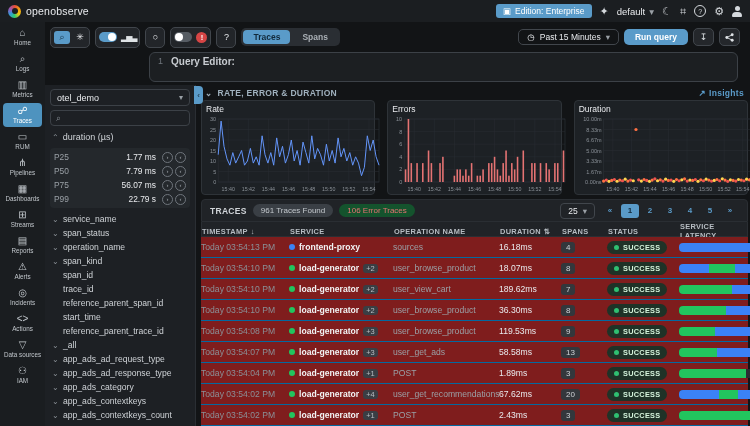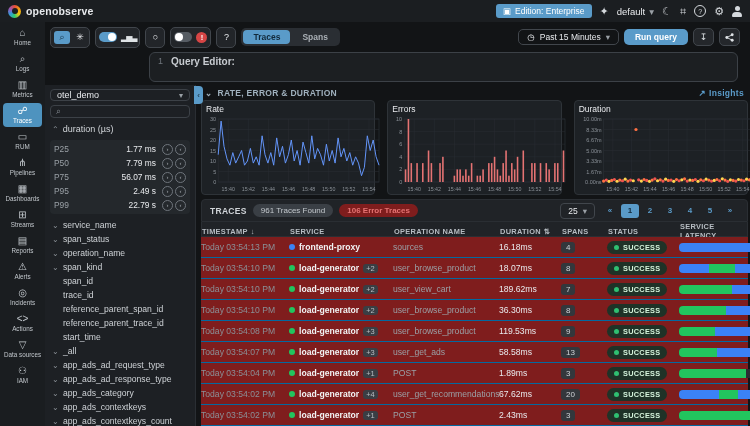--- a/index.html
+++ b/index.html
@@ -3,21 +3,21 @@
 <meta charset="utf-8">
 <style>
   html,body{margin:0;padding:0}
   body{width:750px;height:426px;overflow:hidden;background:#121416;color:#e8eaed;
        font-family:"Liberation Sans",sans-serif;font-size:10px;-webkit-font-smoothing:antialiased}
   .topbar{height:22px;display:flex;align-items:center;padding:0 8px;background:#1b1e21;gap:8px}
   .logo{display:flex;align-items:center;gap:5px}
   .logo-mark{width:13px;height:13px;border-radius:50%;position:relative;
      background:conic-gradient(#e74c3c,#f39c12,#f1c40f,#2ecc71,#3498db,#9b59b6,#e74c3c)}
   .logo-mark:after{content:"";position:absolute;left:3.5px;top:3.5px;width:6px;height:6px;border-radius:50%;background:#1b1e21}
-  .brand{font-weight:bold;font-size:10.5px;letter-spacing:.2px}
+  .brand{font-weight:normal;font-size:10.5px;letter-spacing:.2px}
   .flex1{flex:1}
   .edition{background:#5a9bc9;color:#fff;font-size:8.5px;padding:2px 7px;border-radius:3px;display:flex;gap:4px;align-items:center}
   .hicon{color:#d5d9dd;font-size:11px;line-height:1;cursor:pointer}
   .org{font-size:9.5px;display:flex;gap:4px;align-items:center;cursor:pointer}
   .user-ic{width:10px;height:11px;position:relative}
   .user-ic:before{content:"";position:absolute;left:2.5px;top:0;width:5px;height:5px;border-radius:50%;background:#d5d9dd}
   .user-ic:after{content:"";position:absolute;left:0;top:6px;width:10px;height:5px;border-radius:4px 4px 1px 1px;background:#d5d9dd}
   .shell{display:flex;height:404px}
   .sidebar{width:45px;background:#1a1d20;display:flex;flex-direction:column;padding-top:2px;flex:none}
   .nav-item{display:flex;flex-direction:column;align-items:center;padding:2px 0 3px;margin:1px 3px;border-radius:4px;color:#c2c7cc;cursor:pointer}
@@ -64,21 +64,21 @@
   .red-header{height:20px;display:flex;align-items:center;gap:5px;font-size:8.5px;font-weight:bold;color:#9fb0bd;padding:0 4px;letter-spacing:.3px}
   .collapse-tab{position:absolute;left:-2px;top:1px;width:9px;height:18px;background:#5a9bc9;border-radius:0 4px 4px 0;color:#10222e;font-size:8px;display:flex;align-items:center;justify-content:center;cursor:pointer}
   .insights{margin-left:auto;color:#5a9bc9;font-weight:bold;display:flex;gap:3px;align-items:center;cursor:pointer}
   .charts{display:flex;gap:12px}
   .chart-card{flex:1;background:#1d2125;border:1px solid #2e3338;border-radius:4px;padding:3px 4px 1px;min-width:0}
   .chart-title{font-size:8.5px;color:#e8eaed;margin-bottom:1px}
   .chart-body{height:78px}
   .traces-bar{height:27px;display:flex;align-items:center;gap:6px;margin-top:4px;background:#202327;border:1px solid #2a2e33;border-radius:4px 4px 0 0;padding:0 8px}
   .traces-title{font-size:8.5px;font-weight:bold;color:#d0d4d8;letter-spacing:.3px}
   .pill-gray{background:#3a3f45;color:#c3c8cd;font-size:8px;padding:2px 8px;border-radius:8px}
-  .pill-red{background:#7f1d1d;color:#e57373;font-size:8px;font-weight:bold;padding:2px 8px;border-radius:8px}
+  .pill-red{background:#14532d;color:#e57373;font-size:8px;font-weight:normal;padding:2px 8px;border-radius:8px}
   .page-size{margin-left:auto;border:1px solid #41464c;border-radius:4px;font-size:8.5px;padding:2px 7px;display:flex;gap:5px;align-items:center;cursor:pointer}
   .pager{display:flex;gap:2px;align-items:center}
   .page{min-width:14px;height:14px;border-radius:3px;color:#5a9bc9;font-size:8px;display:flex;align-items:center;justify-content:center;font-weight:bold;padding:0 2px;cursor:pointer}
   .page.active{background:#5a9bc9;color:#11293a}
   .grid-row{display:grid;grid-template-columns:88px 104px 106px 62px 46px 72px 1fr;align-items:center;padding-left:0}
   .thead{height:14px;font-size:7.4px;font-weight:bold;color:#b6bcc2;background:#202327;border:1px solid #2a2e33;border-top:none;letter-spacing:.3px}
   .th{display:flex;gap:3px;align-items:center;cursor:pointer}
   .trow{height:20px;border-bottom:1px solid #0369a1;background:#7f1d1d;font-size:8.6px;cursor:pointer}
   .ts{color:#8a9097}
   .svc{display:flex;align-items:center;gap:4px;min-width:0}
@@ -285,26 +285,20 @@
               <span class="pct-ic">‹</span>
             </div>
 
             <div class="pct-row">
               <span class="pct-name">P75</span>
               <span class="pct-val">56.07 ms</span>
               <span class="pct-ic">›</span>
               <span class="pct-ic">‹</span>
             </div>
 
-            <div class="pct-row">
-              <span class="pct-name">P95</span>
-              <span class="pct-val">2.49 s</span>
-              <span class="pct-ic">›</span>
-              <span class="pct-ic">‹</span>
-            </div>
 
             <div class="pct-row">
               <span class="pct-name">P99</span>
               <span class="pct-val">22.79 s</span>
               <span class="pct-ic">›</span>
               <span class="pct-ic">‹</span>
             </div>
           </div>
         <div class="field-list">
 
@@ -338,26 +332,26 @@
               <span>trace_id</span>
             </div>
 
             <div class="field-item indent">
 
               <span>reference_parent_span_id</span>
             </div>
 
             <div class="field-item indent">
 
+              <span>start_time</span>
+            </div>
+
+            <div class="field-item indent">
+
               <span>reference_parent_trace_id</span>
-            </div>
-
-            <div class="field-item indent">
-
-              <span>start_time</span>
             </div>
 
             <div class="field-item">
               <span class="chev">⌄</span>
               <span>_all</span>
             </div>
 
             <div class="field-item">
               <span class="chev">⌄</span>
               <span>app_ads_ad_request_type</span>

